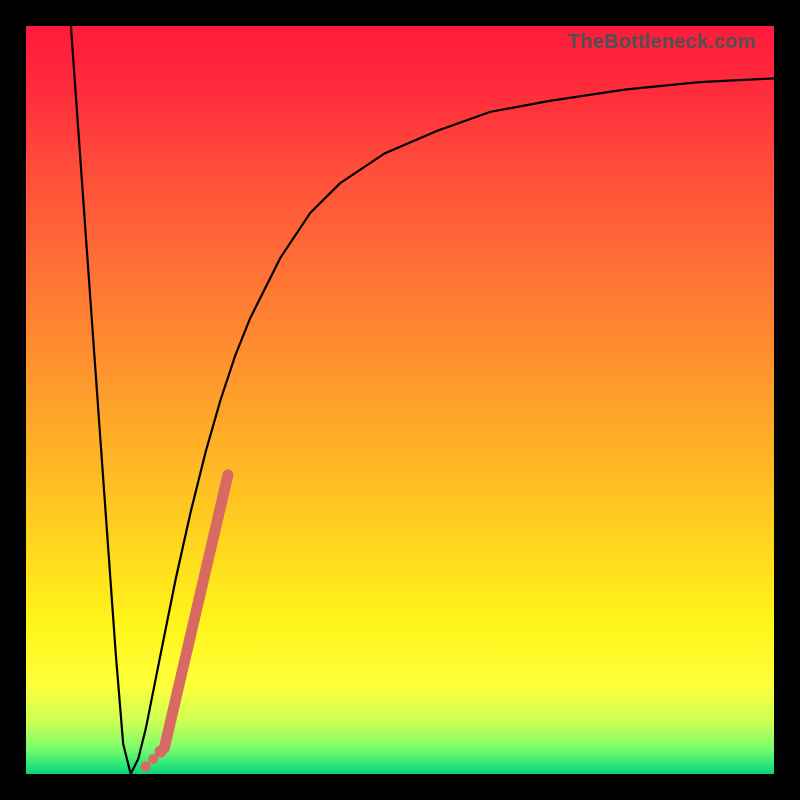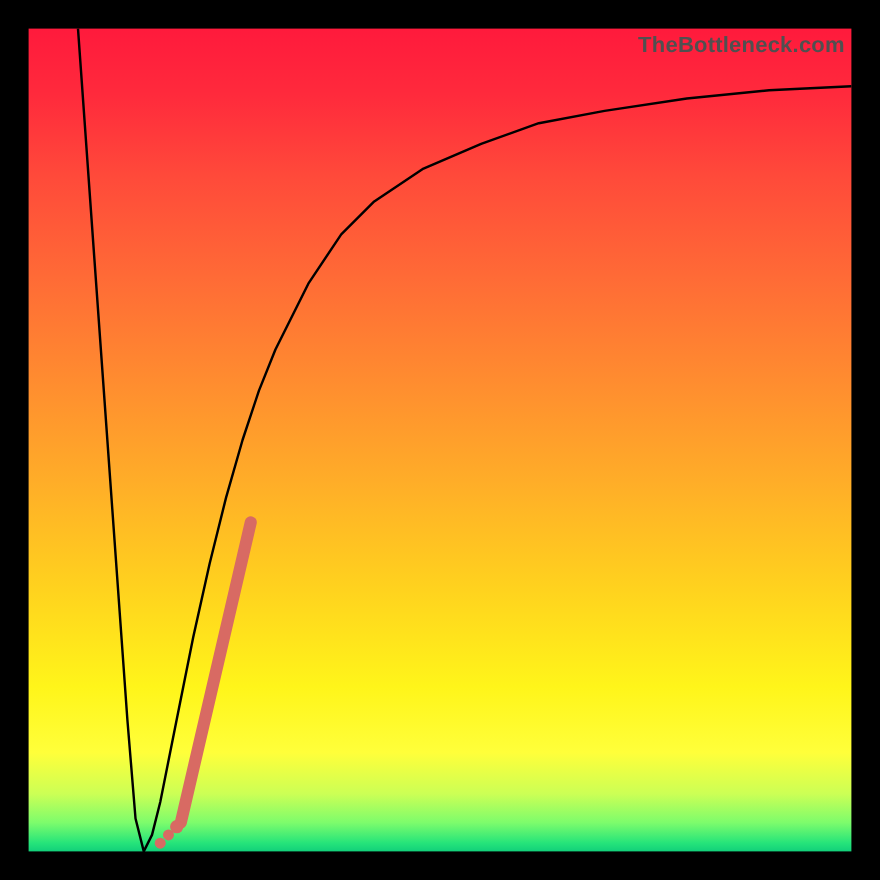--- a/index.html
+++ b/index.html
@@ -35,21 +35,21 @@
       #fff51a 80%,
       #ffff3a 88%,
       #ccff55 93%,
       #7dfc6c 96.5%,
       #25e47a 99%,
       #12d07a 100%);
   }
   .watermark {
     position: absolute;
     top: 4px;
-    right: 6px;
+    right: 18px;
     font-size: 20px;
     font-weight: 600;
     color: #505050;
     letter-spacing: 0.2px;
     user-select: none;
   }
   svg.curve {
     position: absolute;
     left: 0; top: 0;
     width: 748px; height: 748px;

